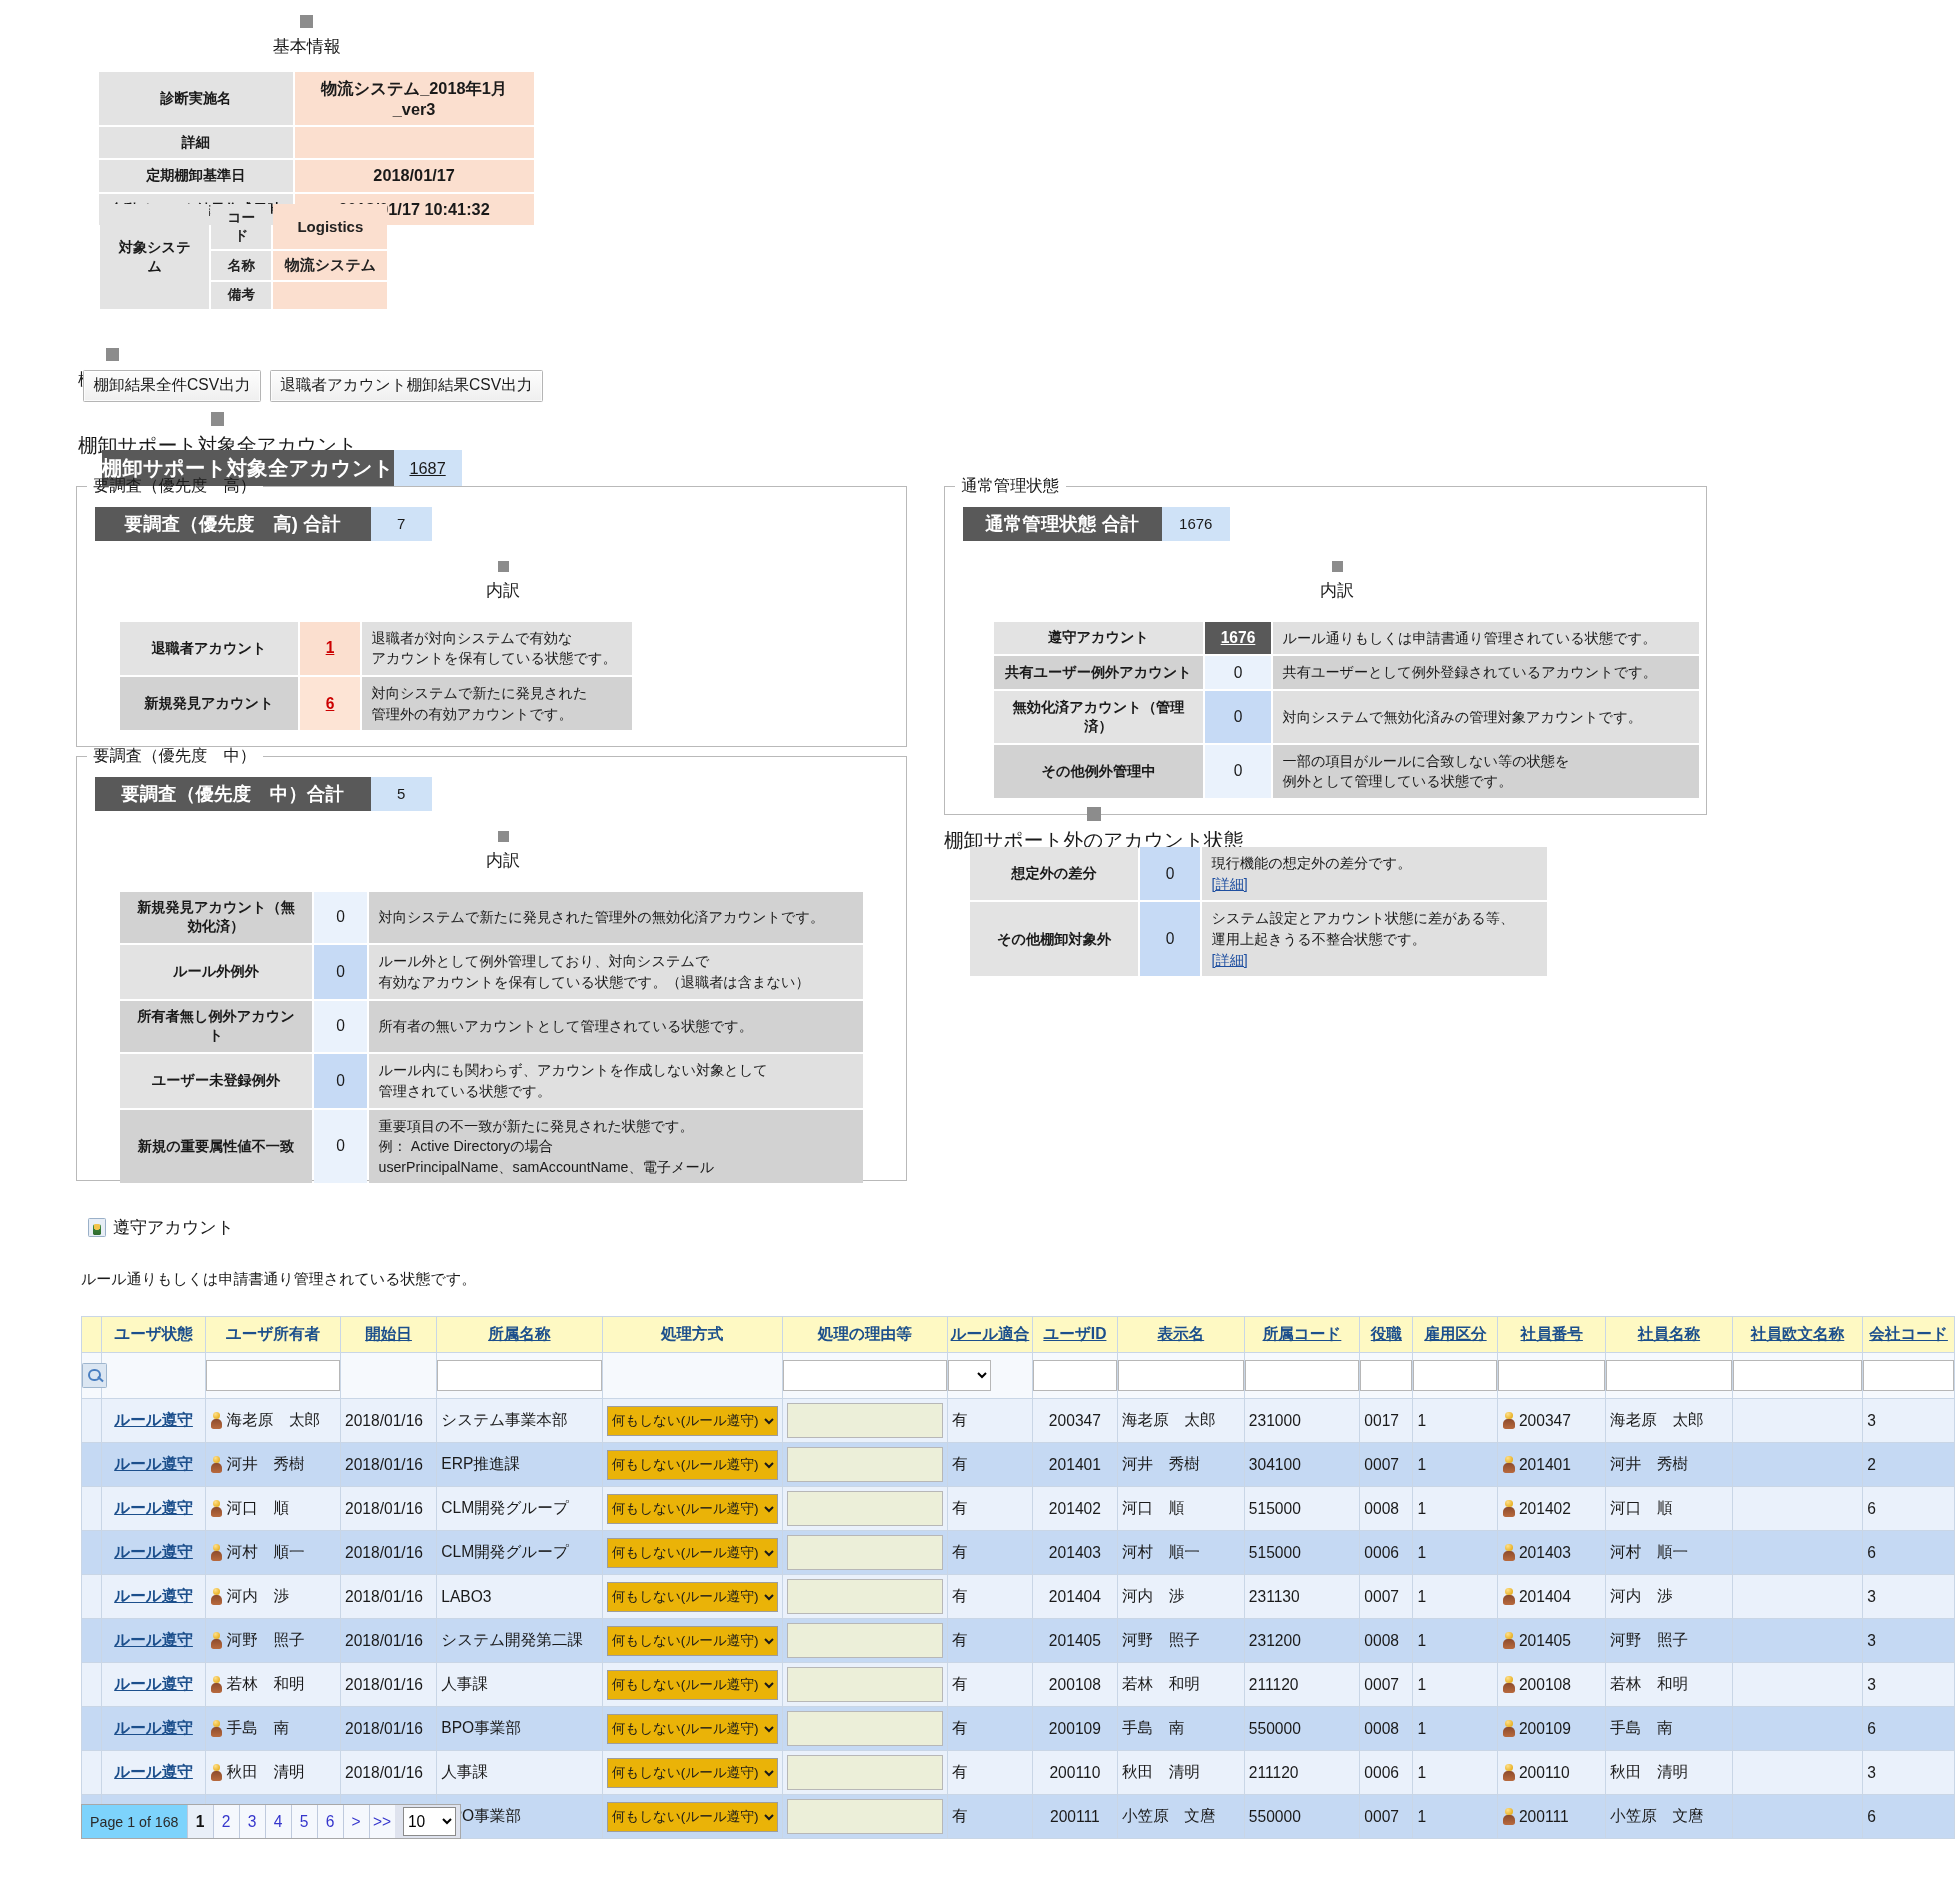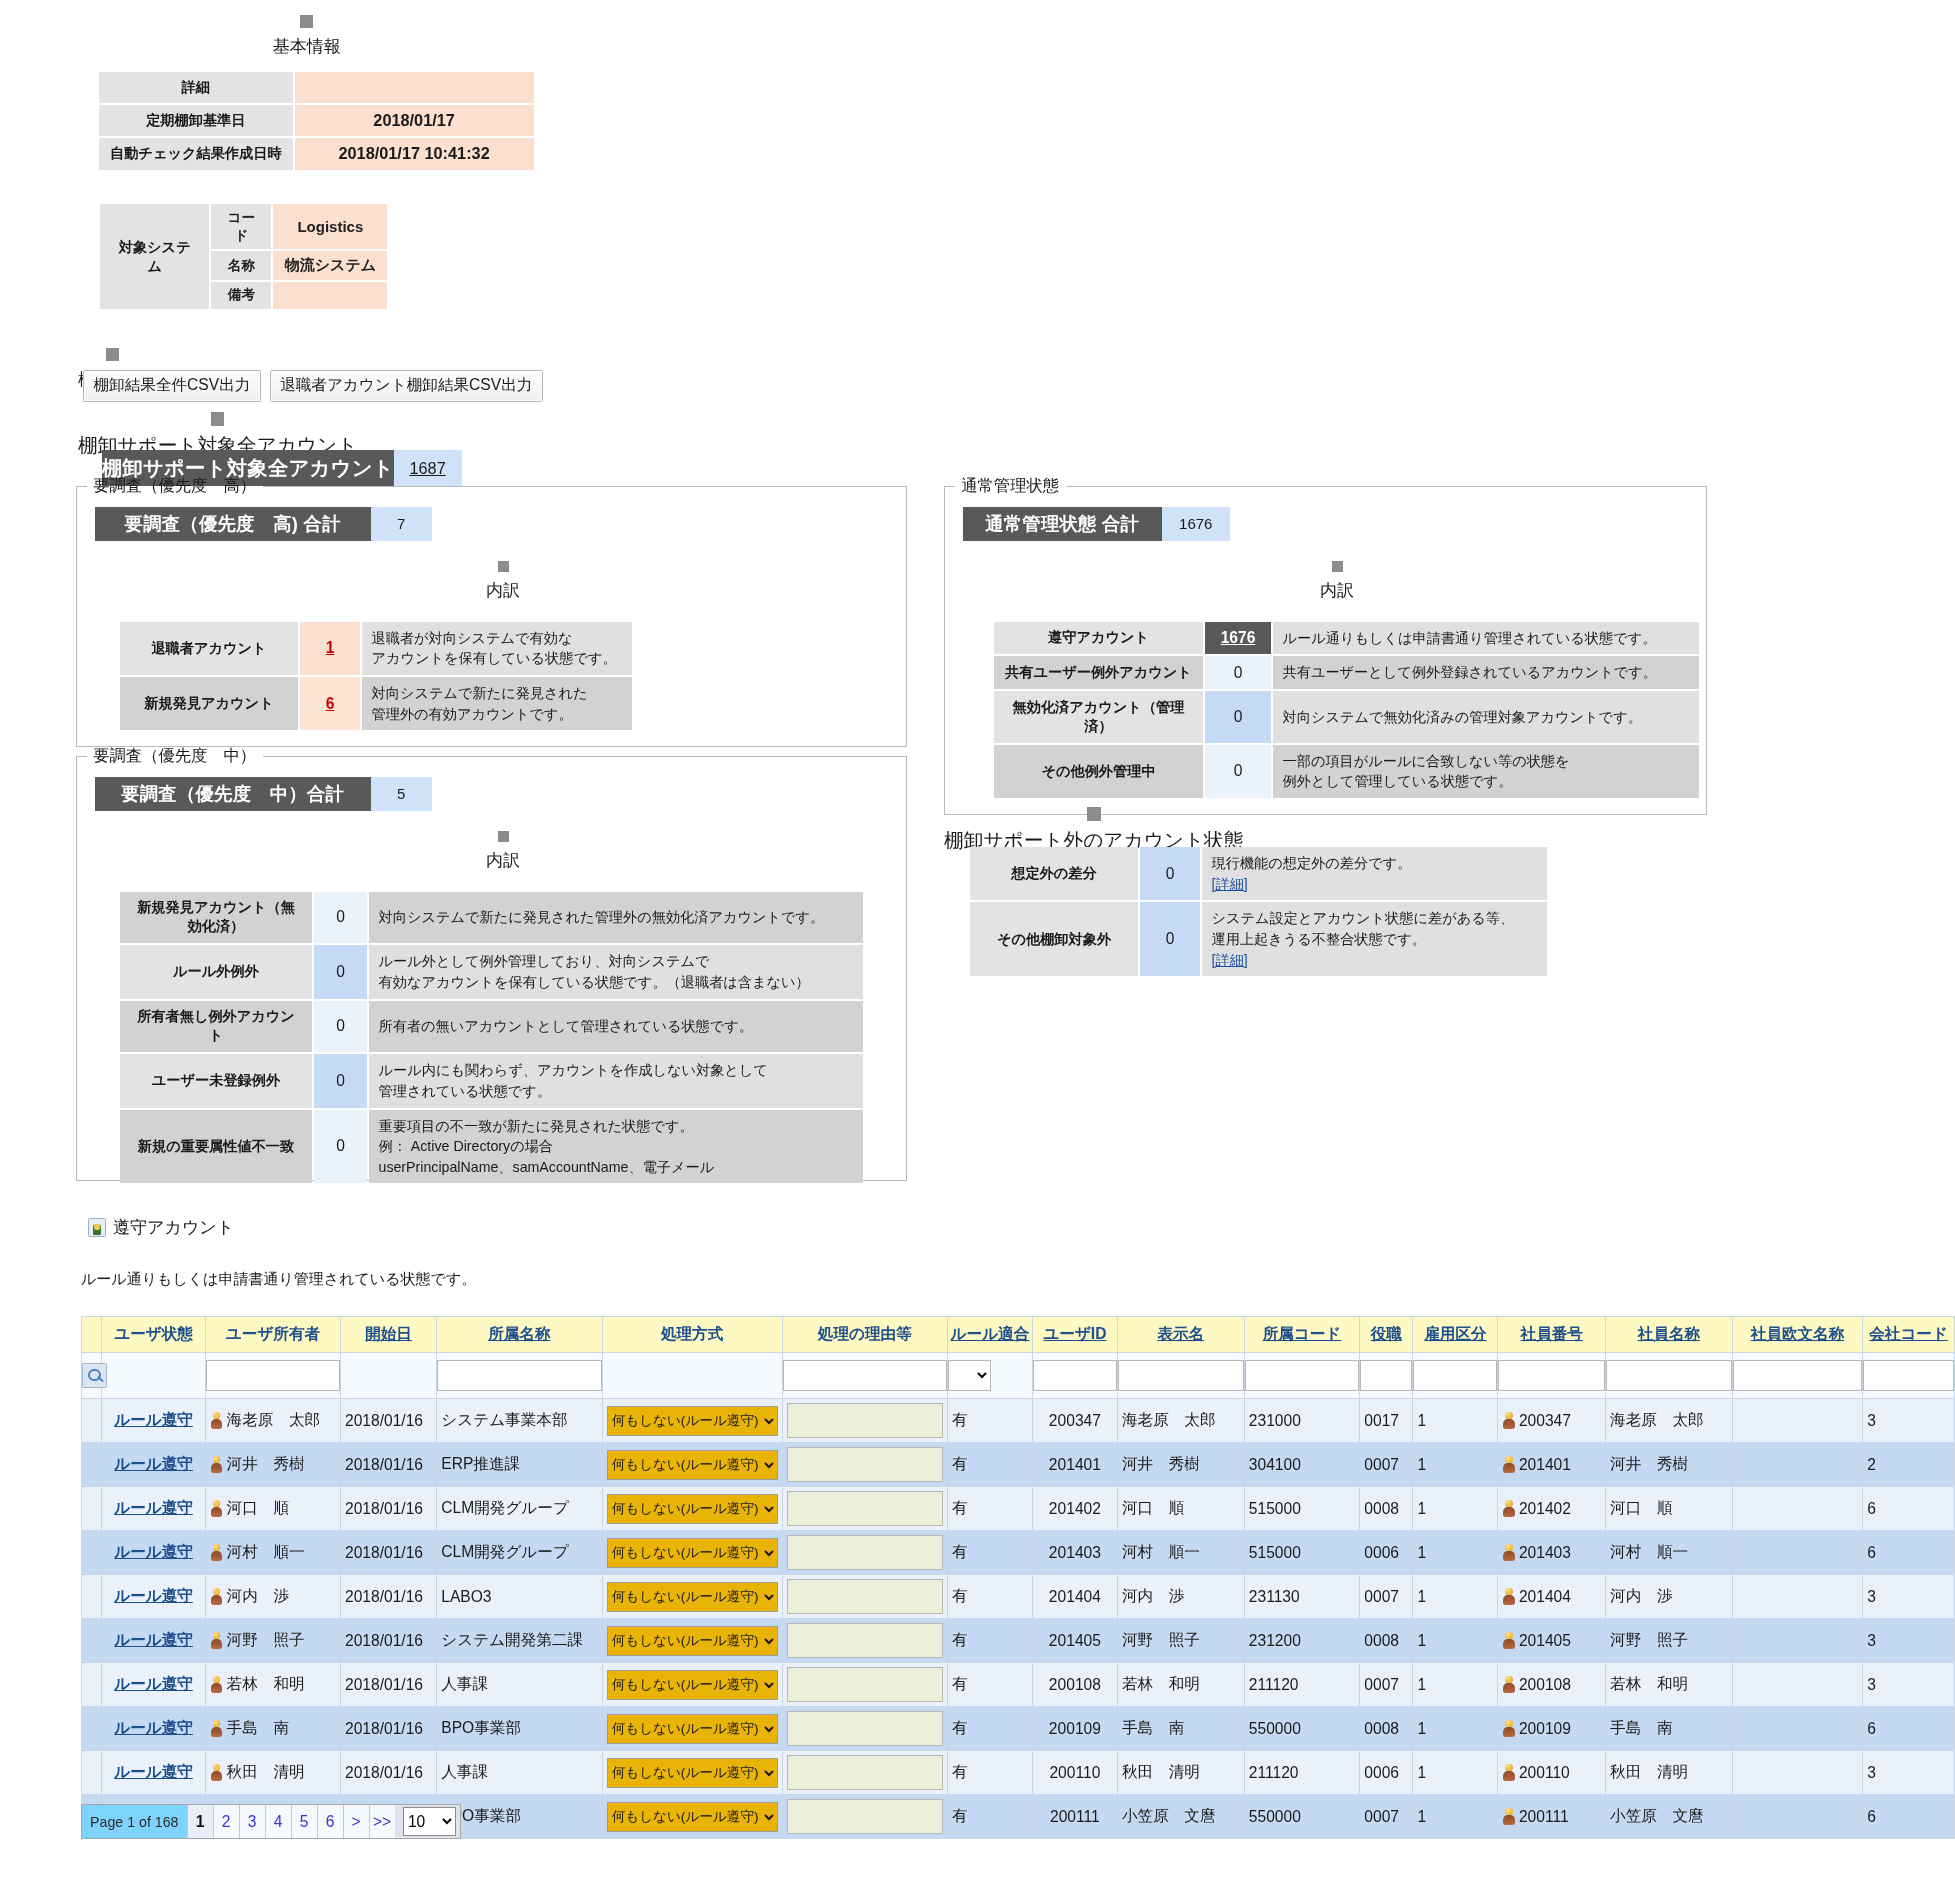--- a/index.html
+++ b/index.html
@@ -180,20 +180,24 @@
 
 <div class="page">
 
   <div id="basic-info">
     <div class="sq-head">
       <span class="bullet"></span>
       <span>基本情報</span>
     </div>
     <table id="basic-info-table">
       <tbody>
+          <tr>
+       <td class="lbl">診断実施名</td>
+       <td class="val-pink">物流システム_2018年1月_ver3</td>
+     </tr>
           <tr>
        <td class="lbl">詳細</td>
        <td class="val-pink">&nbsp;</td>
      </tr>
           <tr>
        <td class="lbl">定期棚卸基準日</td>
        <td class="val-pink">2018/01/17</td>
      </tr>
           <tr>
        <td class="lbl">自動チェック結果作成日時</td>

